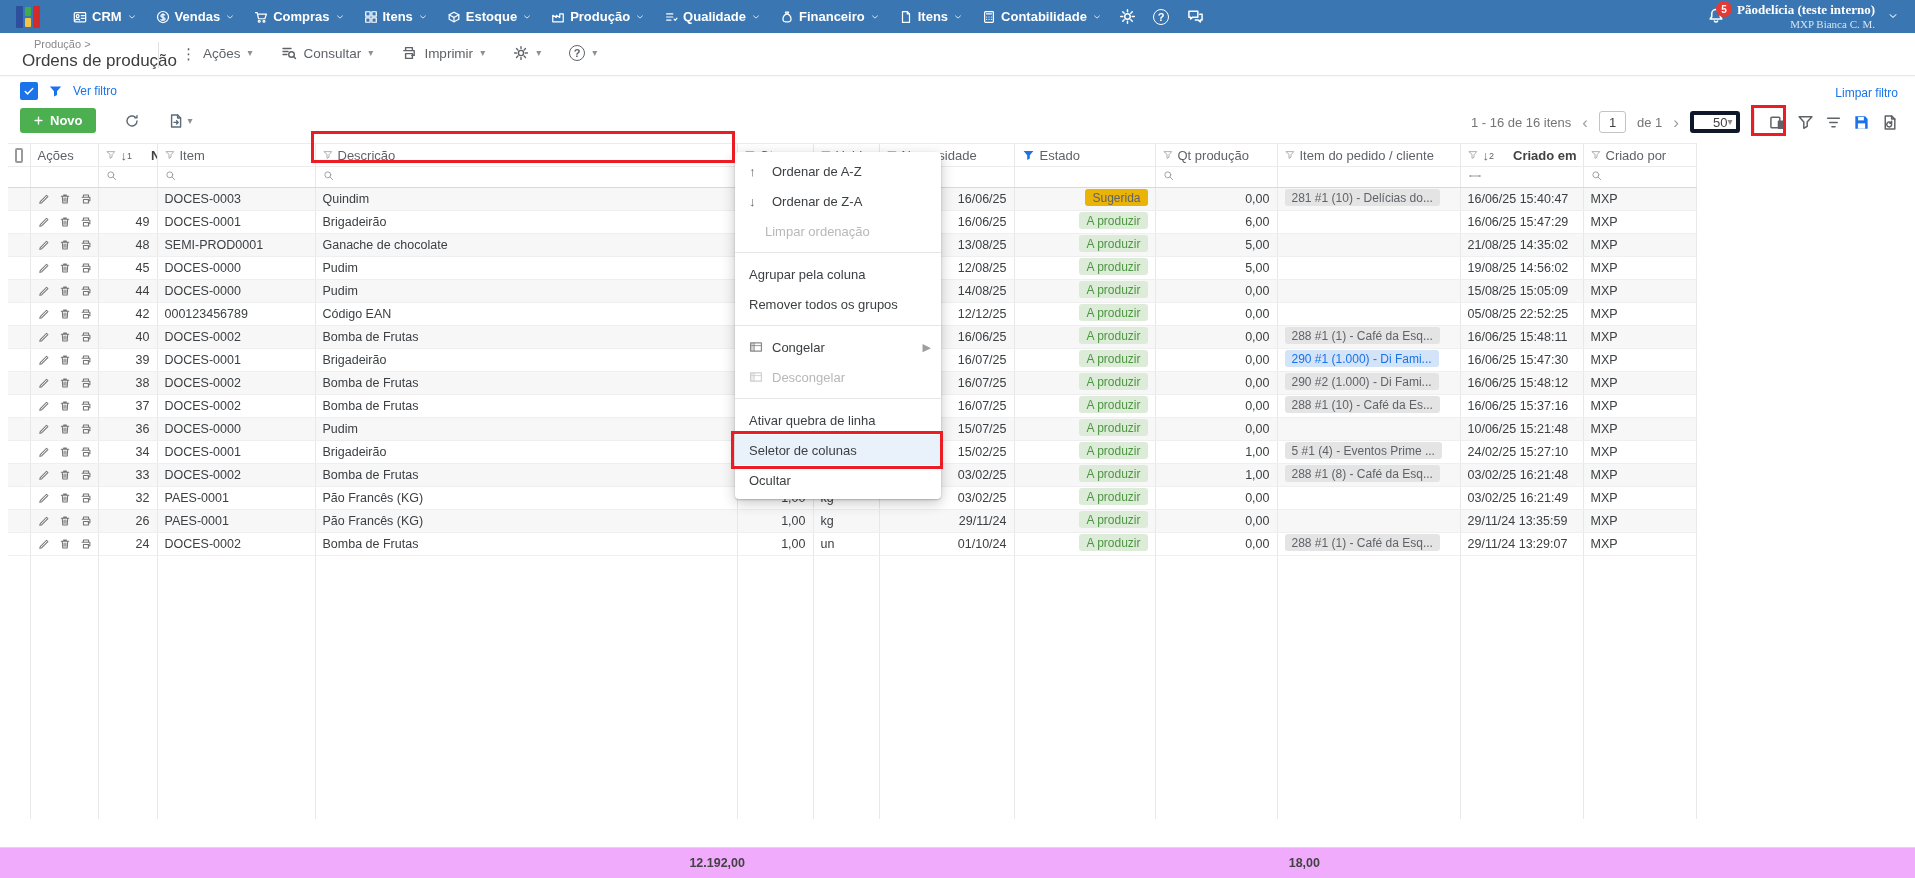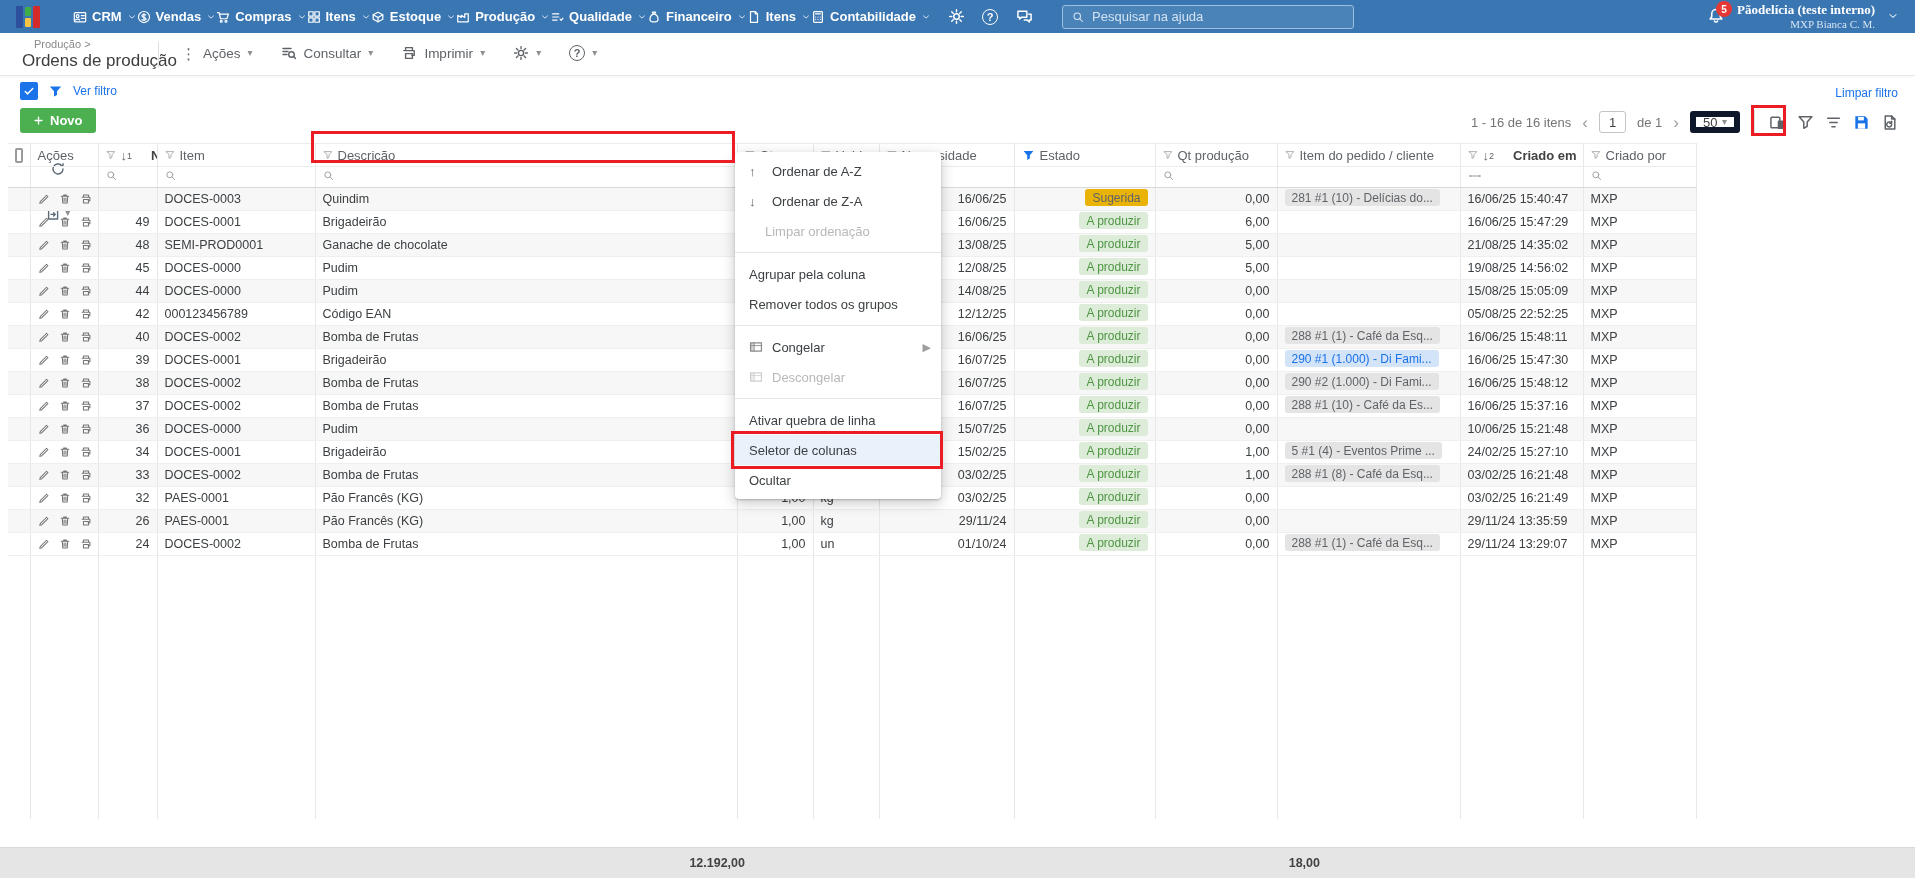--- a/index.html
+++ b/index.html
@@ -22,21 +22,21 @@
     padding:0 16px; gap:17px; color:#fff; z-index:5;
   }
   .logo { width:26px; height:22px; display:flex; gap:2px; align-items:stretch; margin-right:14px; }
   .logo .bar { width:7px; border-radius:1px; }
   .logo .bar.b { background:#2d4f9e; }
   .logo .bar.r { background:#d42a2a; }
   .logo .mid { width:6px; display:flex; flex-direction:column; gap:2px; justify-content:center; }
   .logo .mid i { display:block; height:9px; border-radius:1px; }
   .logo .mid .g { background:#3fae49; }
   .logo .mid .y { background:#f6c344; }
-  .mainnav { display:flex; align-items:flex-start; }
+  .mainnav { display:flex; align-items:flex-start; gap:19px; }
   .nav-item { display:flex; align-items:center; gap:5px; font-weight:700; font-size:13px; cursor:pointer; white-space:nowrap; }
   .nav-item .caret { width:10px; height:10px; opacity:.9; }
   .tb-icon { color:#fff; width:17px; height:17px; cursor:pointer; }
   .qcircle {
     display:inline-flex; width:16px; height:16px; border:1.4px solid #fff; border-radius:50%;
     align-items:center; justify-content:center; font-size:11px; font-weight:700;
   }
   .tb-search {
     display:flex; align-items:center; gap:8px; width:292px; height:24px;
     background:#4983b8; border:1px solid #9dbede; border-radius:3px; padding:0 9px; margin-left:12px;
@@ -76,37 +76,37 @@
     width:18px; height:18px; border-radius:2px; background:var(--c-accent,#2e75b6);
     color:#fff; display:flex; align-items:center; justify-content:center;
   }
   .chk .icon { width:12px; height:12px; }
   .bluefunnel { color:var(--c-accent,#1a73e8); width:15px; height:15px; }
   .linkblue { color:var(--c-accent,#1a73e8); font-size:12px; cursor:pointer; }
   .limpar { position:absolute; right:17px; top:86px; }
 
   
   .listbar { position:absolute; left:0; top:108px; width:1915px; height:30px; }
-  .lb-left { position:absolute; left:20px; top:0; display:flex; align-items:center; gap:28px;flex-direction:column; }
+  .lb-left { position:absolute; left:20px; top:0; display:flex; align-items:center; gap:28px; }
   .btn-novo {
     display:flex; align-items:center; gap:6px; background:var(--c-new_button,#4caf50); color:#fff;
     font-weight:700; font-size:13px; border:none; border-radius:3px; padding:5px 13px; cursor:pointer;
   }
   .btn-novo .icon { width:11px; height:11px; }
   .tool-ic { color:#5c6b77; width:16px; height:16px; cursor:pointer; }
   .exportwrap { display:flex; align-items:center; gap:4px; cursor:pointer; }
   .lb-right { position:absolute; right:17px; top:2px; display:flex; align-items:center; gap:11px; color:#757575; }
   .pag-chev { font-size:17px; color:#9e9e9e; cursor:pointer; line-height:1; }
   .pag-input {
     width:27px; height:22px; border:1px solid #c4c4c4; border-radius:3px; text-align:center; font-size:13px;
     color:#424242; outline:none; font-family:"Liberation Sans", sans-serif;
   }
   .sizebox {
-    width:50px; height:22px; border:6px solid #0f172a; border-radius:3px; display:flex; align-items:center;
-    justify-content:space-between; padding:0 7px; color:#424242; cursor:pointer;
+    width:50px; height:22px; border:4px solid #0f172a; border-radius:3px; display:flex; align-items:center;
+    justify-content:space-between; padding:0 19px; color:#424242; cursor:pointer;
   }
   .vdiv { width:1px; height:24px; background:#e0e0e0; margin:0 3px; }
   .grid-ic { color:#5f6368; width:17px; height:17px; cursor:pointer; }
   .grid-ic.save { color:var(--c-accent,#1a73e8); }
 
   
   .tablewrap { position:absolute; left:8px; top:143px; }
   table { border-collapse:collapse; table-layout:fixed; width:1688px; }
   th, td { border-right:1px solid #e8e8e8; overflow:hidden; white-space:nowrap; }
   thead th {
@@ -130,21 +130,21 @@
   .badge-pill { display:inline-block; max-width:100%; border-radius:3px; padding:1.5px 7px; font-size:12px; overflow:hidden; text-overflow:clip; }
   .st-suggested { background:#eab308; color:#5f6368; }
   .st-produce { background:var(--c-status_green_bg,#ddecd8); color:var(--c-status_green_text,#4e9643); font-weight:500; }
   .pd-grey { background:#e4e4e4; color:#5f6368; }
   .pd-blue { background:var(--c-badge_blue_bg,#d3e3f8); color:var(--c-accent,#1a73e8); }
   td.estadocell { text-align:right; }
   tr.fillerrow td { height:263px; border-bottom:none; background:#fff; }
   .hchk { width:15px; height:15px; border:2px solid #9a9a9a; border-radius:2px; display:inline-block; }
 
   
-  .summaryband { position:absolute; left:0; top:847px; width:1915px; height:31px; border-top:1px solid #dadada; background:#e5e5e5; }
+  .summaryband { position:absolute; left:0; top:847px; width:1915px; height:31px; border-top:1px solid #dadada; background:#f0abfc; }
   .sumval { position:absolute; top:8px; width:80px; text-align:right; font-weight:700; color:#424242; font-size:12.5px; }
   .sumval.qt { left:665px; }
   .sumval.qtc { left:1240px; }
 
   
   .ctxmenu {
     position:absolute; left:735px; top:152px; width:206px; background:#fff; border-radius:4px;
     box-shadow:0 1px 2px rgba(0,0,0,.22), 0 4px 14px rgba(0,0,0,.22); z-index:15; padding:4px 0;
   }
   .cm-item { height:30px; display:flex; align-items:center; gap:9px; padding:0 14px; font-size:13px; color:#3c4043; cursor:pointer; position:relative; }
@@ -326,29 +326,20 @@
     </span>
   <span class="tb-icon" style="display:inline-flex;align-items:center;">
       <span class="qcircle">?</span>
     </span>
   <span class="tb-icon icon">
       <svg viewBox="0 0 16 16" fill="none" stroke="currentColor" stroke-width="1.4" stroke-linecap="round" stroke-linejoin="round">
         <path d="M1.8 3h8.4v5.6H5.4L3.4 10.4V8.6H1.8z"></path>
         <path d="M12 5.8h2.2v5.6h-1.6v1.8l-2-1.8H7.8"></path>
       </svg>
     </span>
-  <div class="tb-search">
-    <span class="icon i12">
-        <svg viewBox="0 0 16 16" fill="none" stroke="currentColor" stroke-width="1.4" stroke-linecap="round" stroke-linejoin="round">
-          <circle cx="7" cy="7" r="4.3"></circle>
-          <path d="M10.3 10.3 14 14"></path>
-        </svg>
-      </span>
-    <input placeholder="Pesquisar na ajuda" style="">
-  </div>
   <div class="tb-right">
     <div class="bellwrap">
       <span class="icon i18">
           <svg viewBox="0 0 16 16" fill="none" stroke="currentColor" stroke-width="1.4" stroke-linecap="round" stroke-linejoin="round">
             <path d="M8 2.2a3.8 3.8 0 0 1 3.8 3.8v2.6l1.4 2H2.8l1.4-2V6A3.8 3.8 0 0 1 8 2.2z"></path>
             <path d="M6.6 12.4a1.5 1.5 0 0 0 2.8 0"></path>
           </svg>
         </span>
       <span class="badge">5</span>
     </div>

